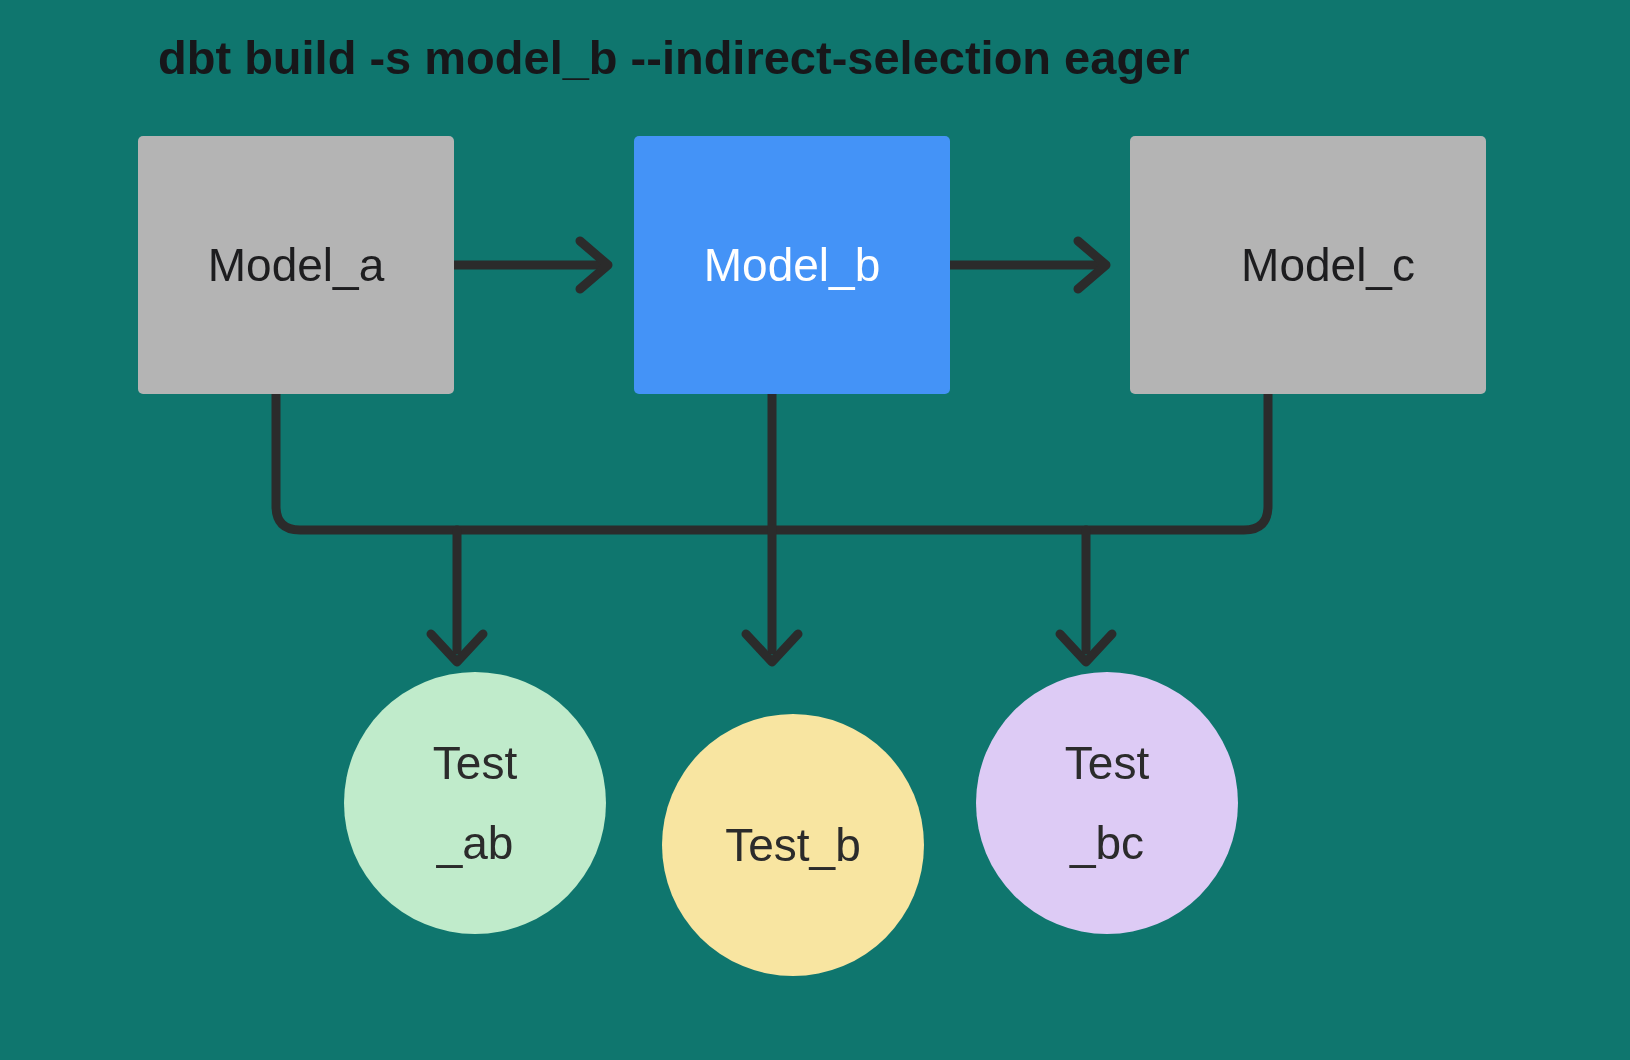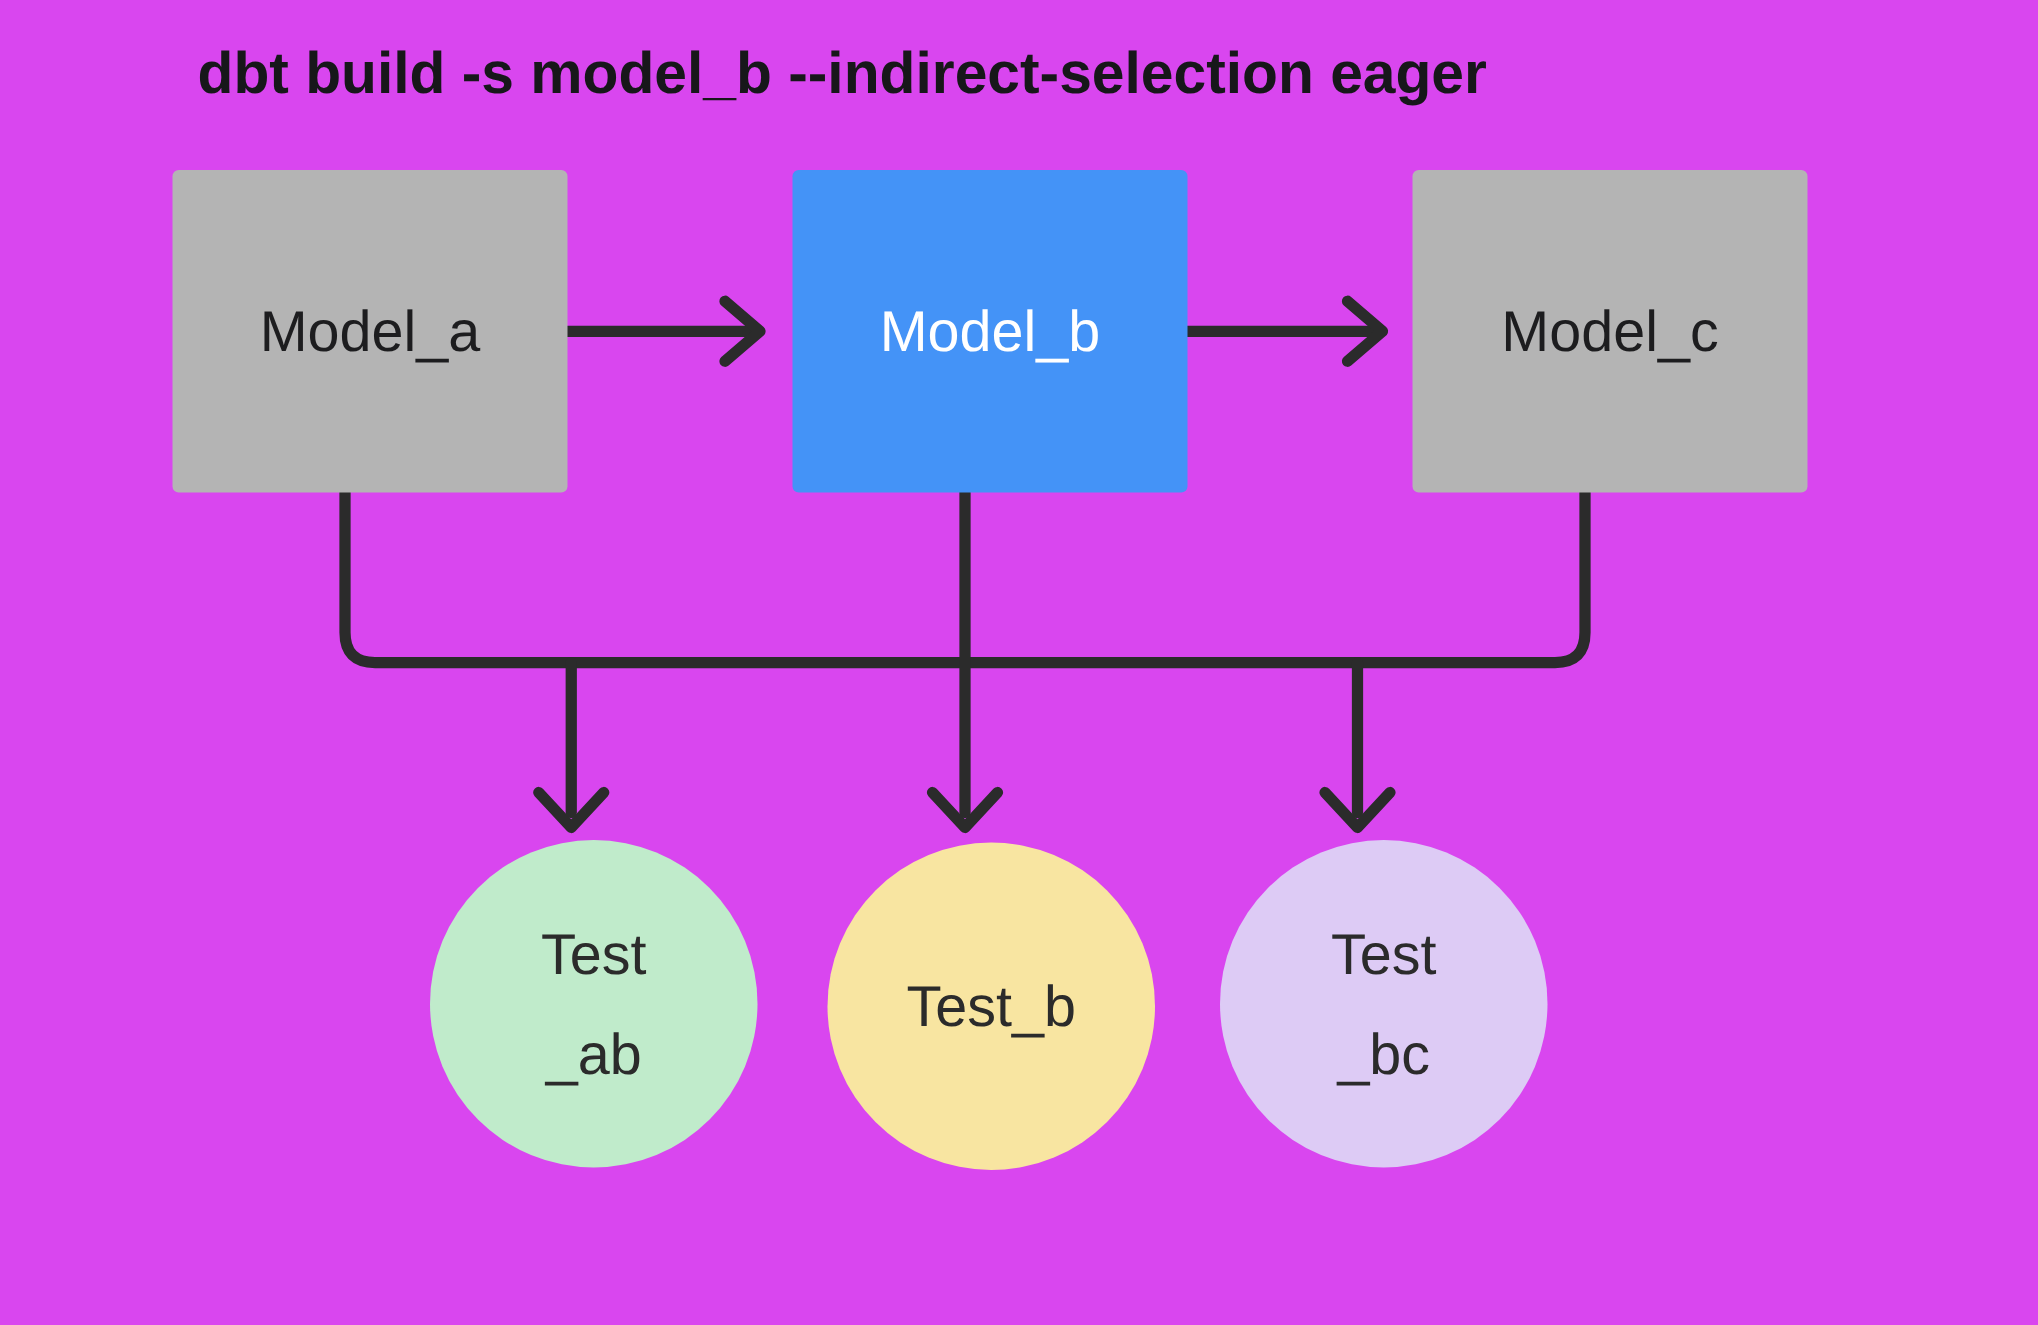--- a/index.html
+++ b/index.html
@@ -60,27 +60,27 @@
   .test {
     border-radius: 50%;
     width: 262px;
     height: 262px;
     flex-direction: column;
     color: #2b2b2b;
     line-height: 1.75;
     text-align: center;
   }
   .test-ab { left: 324px; top: 672px; }
-  .test-b  { left: 642px; top: 674px; }
+  .test-b  { left: 642px; top: 714px; }
   .test-bc { left: 956px; top: 672px; }
 </style>
 </head>
 <body>
 
-<div class="canvas" style="background: #d946ef;">
+<div class="canvas" style="background: #0f766e;">
 
   <div class="title">dbt build -s model_b --indirect-selection eager</div>
 
   <svg class="connectors" viewBox="0 0 1630 1060" xmlns="http://www.w3.org/2000/svg">
 
     <path class="edge" d="M 436 265 L 598 265" style="stroke: rgb(43, 43, 43);"></path>
     <path class="edge" d="M 580 241 L 608 265 L 580 289" style="stroke: rgb(43, 43, 43);"></path>
 
     <path class="edge" d="M 934 265 L 1096 265" style="stroke: rgb(43, 43, 43);"></path>
     <path class="edge" d="M 1078 241 L 1106 265 L 1078 289" style="stroke: rgb(43, 43, 43);"></path>
@@ -98,21 +98,21 @@
   </svg>
 
   <div class="node model model-a" style="background: rgb(180, 180, 180); color: rgb(29, 29, 31);">
     <span>Model_a</span>
   </div>
 
   <div class="node model model-b" style="background: rgb(68, 147, 247); color: rgb(255, 255, 255);">
     <span>Model_b</span>
   </div>
 
-  <div class="node model model-c" style="background: rgb(180, 180, 180); color: rgb(29, 29, 31);">
+  <div class="node model model-c" style="background: rgb(180, 180, 180); color: rgb(29, 29, 31); padding-left: 40px;">
     <span>Model_c</span>
   </div>
 
   <div class="node test test-ab" style="background: rgb(192, 235, 203); color: rgb(43, 43, 43);">
     <span>Test</span>
     <span>_ab</span>
   </div>
 
   <div class="node test test-b" style="background: rgb(248, 229, 161); color: rgb(43, 43, 43);">
     <span>Test_b</span>

